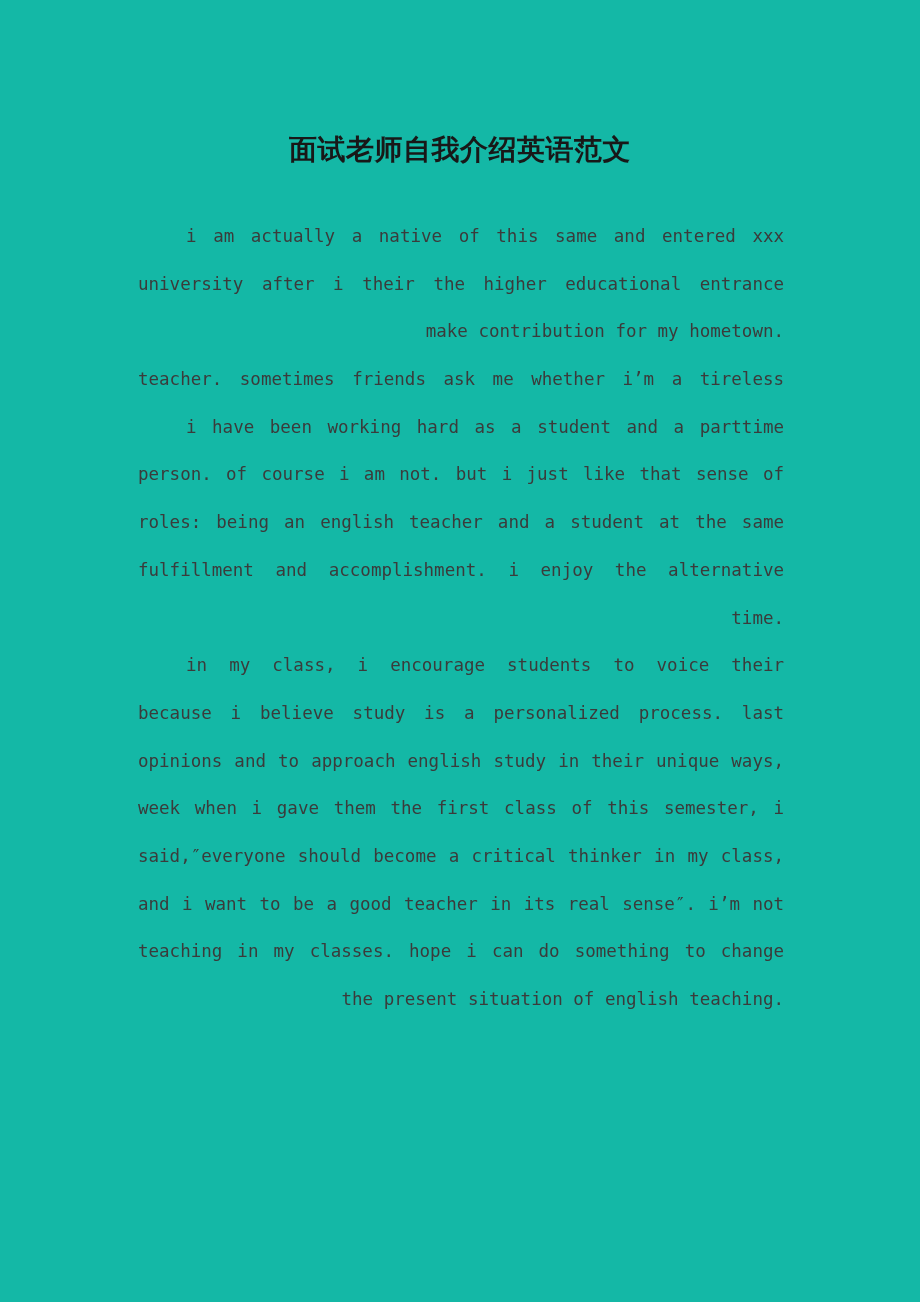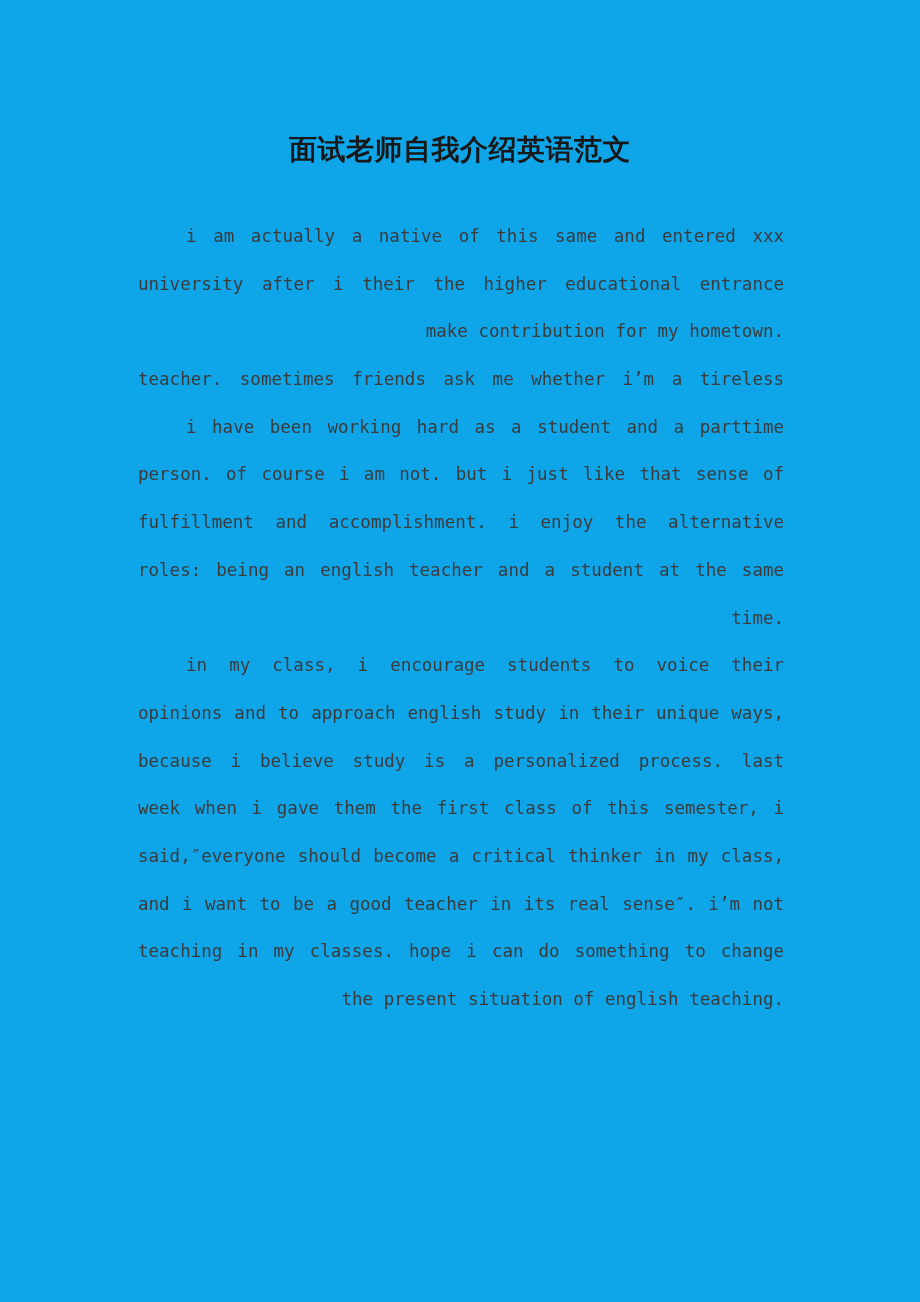--- a/index.html
+++ b/index.html
@@ -4,21 +4,21 @@
 <style>
   html, body {
     margin: 0;
     padding: 0;
     background: #ffffff;
   }
   .page {
     position: relative;
     width: 920px;
     height: 1302px;
-    background: #0ea5e9;
+    background: #14b8a6;
     overflow: hidden;
   }
   .doc-title {
     position: absolute;
     top: 112px;
     left: 0;
     width: 920px;
     text-align: center;
     font-family: "DejaVu Sans", "Liberation Sans", sans-serif;
     font-weight: 700;
@@ -61,28 +61,28 @@
   <div class="doc-body">
       <div class="paragraph">
         <div class="text-line first just">i am actually a native of this same and entered xxx</div>
         <div class="text-line just">university after i their the higher educational entrance</div>
         <div class="text-line">make contribution for my hometown.</div>
       </div>
       <div class="paragraph">
         <div class="text-line just">teacher. sometimes friends ask me whether i’m a tireless</div>
         <div class="text-line first just">i have been working hard as a student and a parttime</div>
         <div class="text-line just">person. of course i am not. but i just like that sense of</div>
+        <div class="text-line just">roles: being an english teacher and a student at the same</div>
         <div class="text-line just">fulfillment and accomplishment. i enjoy the alternative</div>
-        <div class="text-line just">roles: being an english teacher and a student at the same</div>
         <div class="text-line">time.</div>
       </div>
       <div class="paragraph">
         <div class="text-line first just">in my class, i encourage students to voice their</div>
+        <div class="text-line just">because i believe study is a personalized process. last</div>
         <div class="text-line just">opinions and to approach english study in their unique ways,</div>
-        <div class="text-line just">because i believe study is a personalized process. last</div>
         <div class="text-line just">week when i gave them the first class of this semester, i</div>
         <div class="text-line just">said,″everyone should become a critical thinker in my class,</div>
         <div class="text-line just">and i want to be a good teacher in its real sense″. i’m not</div>
         <div class="text-line just">teaching in my classes. hope i can do something to change</div>
         <div class="text-line">the present situation of english teaching.</div>
       </div>
     </div>
 </div>
 
 </body></html>

